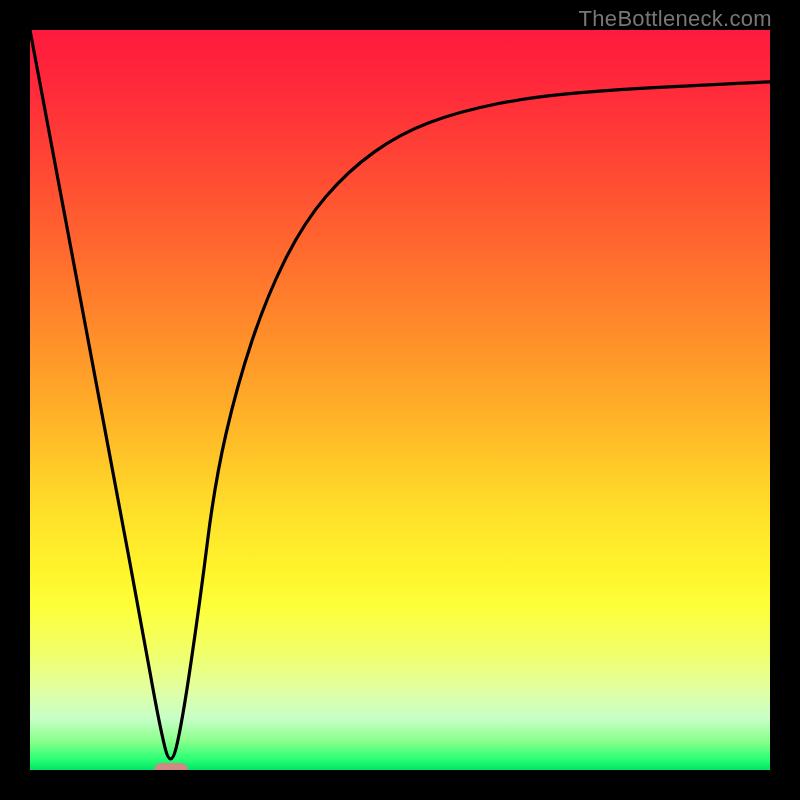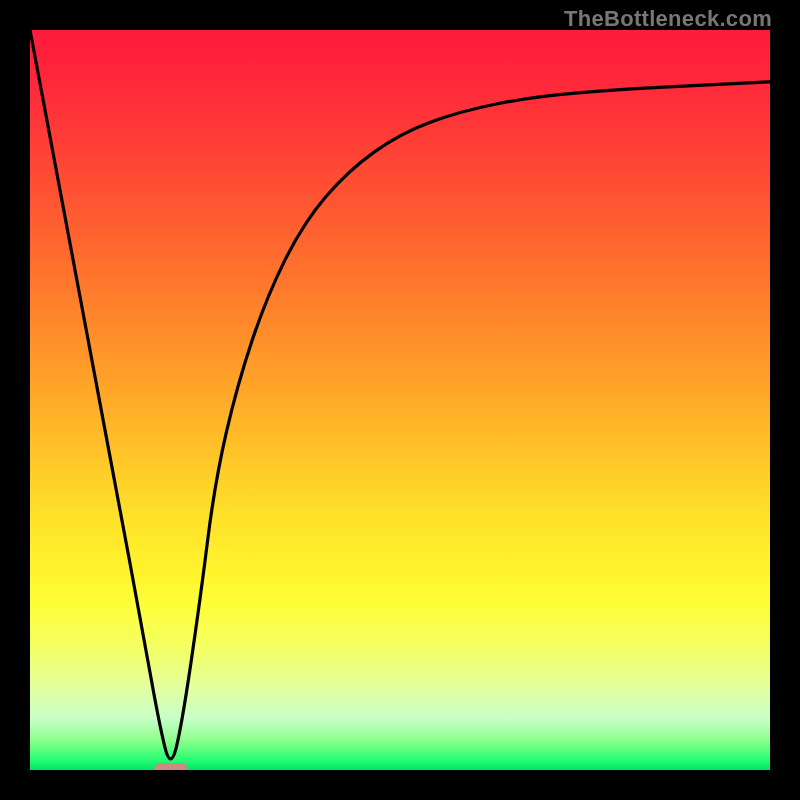--- a/index.html
+++ b/index.html
@@ -16,21 +16,21 @@
     width: 800px;
     height: 800px;
     background: #000;
   }
   .watermark {
     position: absolute;
     top: 6px;
     right: 28px;
     color: #777;
     font-size: 22px;
-    font-weight: 700;
+    font-weight: 400;
     letter-spacing: 0.3px;
     z-index: 10;
   }
   .plot-area {
     position: absolute;
     left: 30px;
     top: 30px;
     width: 740px;
     height: 740px;
     overflow: hidden;

